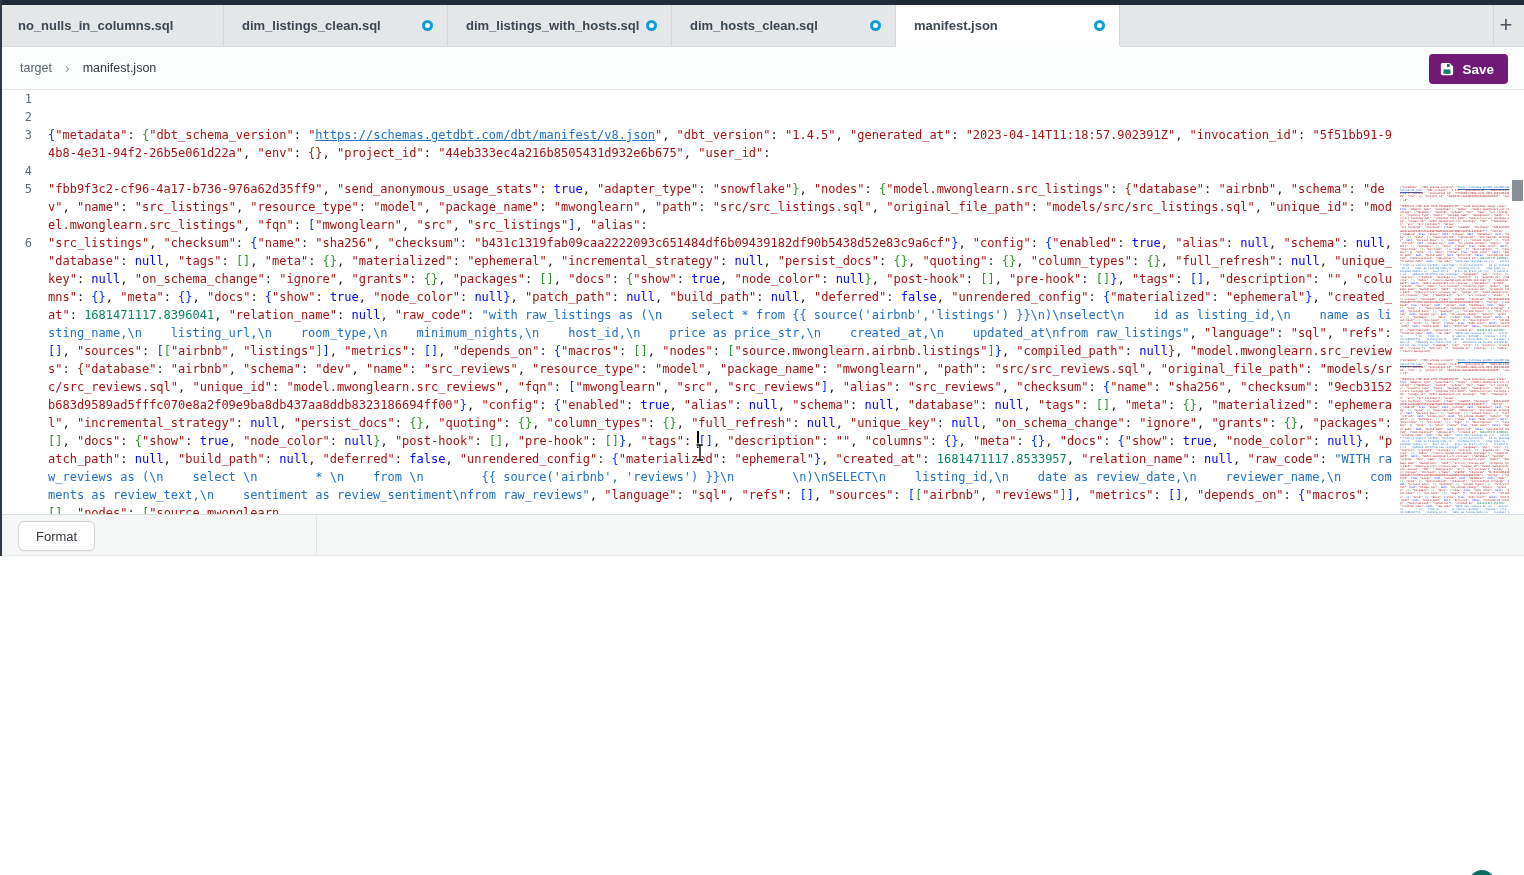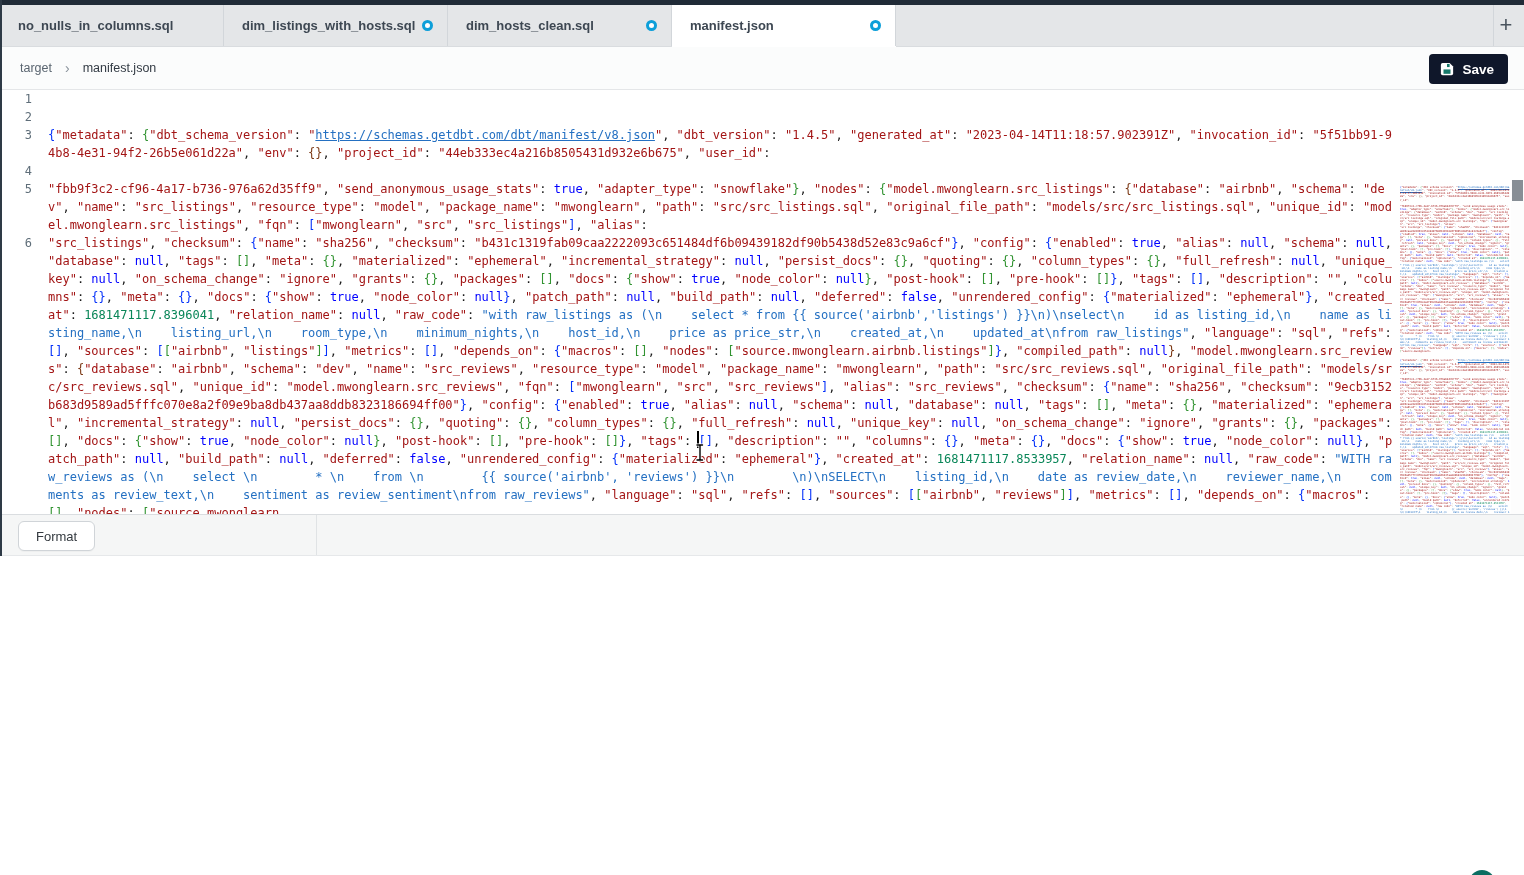--- a/index.html
+++ b/index.html
@@ -25,21 +25,21 @@
     font-size:22px; font-weight:300; color:#4a545e; line-height:24px; text-align:center; cursor:pointer; }
 
   
   .crumb-bar { position:absolute; left:0; top:47px; width:1524px; height:43px;
     background:#fbfcfc; border-bottom:1px solid #e4e6e8; }
   .crumbs { position:absolute; left:20px; top:0; height:100%; display:flex; align-items:center; gap:13px; }
   .crumb-folder { font-size:12.5px; color:#5a6570; cursor:pointer; }
   .crumb-sep { font-size:14px; color:#8a939c; }
   .crumb-file { font-size:12.5px; color:#333b44; }
   .save-btn { position:absolute; right:16px; top:7px; height:30px; padding:0 14px 0 11px;
-    background:#0f172a; border:none; border-radius:4px; color:#fff; font-size:13.5px; font-weight:600;
+    background:#701a75; border:none; border-radius:4px; color:#fff; font-size:13.5px; font-weight:600;
     display:flex; align-items:center; gap:8px; cursor:pointer; font-family:"Liberation Sans",sans-serif; }
 
   
   .editor { position:absolute; left:2px; top:90px; width:1522px; height:424px;
     background:#fff; overflow:hidden; }
   .code-lines { position:absolute; left:0; top:0; width:1396px; }
   .line { display:flex; align-items:flex-start; }
   .gutter { width:46px; padding-right:16px; flex:none; text-align:right;
     font-family:"DejaVu Sans Mono", monospace; font-size:12px; line-height:18px; color:#5f6e79; }
   .ltext { flex:1; min-height:18px; font-family:"DejaVu Sans Mono", monospace;
@@ -75,20 +75,24 @@
 </style>
 </head>
 <body>
 
 <div class="top-strip"></div>
 <div class="left-edge"></div>
 
 <div class="tabbar">
   <div class="tab">
     <span class="tab-label">no_nulls_in_columns.sql</span>
+  </div>
+  <div class="tab">
+    <span class="tab-label">dim_listings_clean.sql</span>
+    <span class="dot"></span>
   </div>
   <div class="tab">
     <span class="tab-label">dim_listings_with_hosts.sql</span>
     <span class="dot"></span>
   </div>
   <div class="tab">
     <span class="tab-label">dim_hosts_clean.sql</span>
     <span class="dot"></span>
   </div>
   <div class="tab active">

